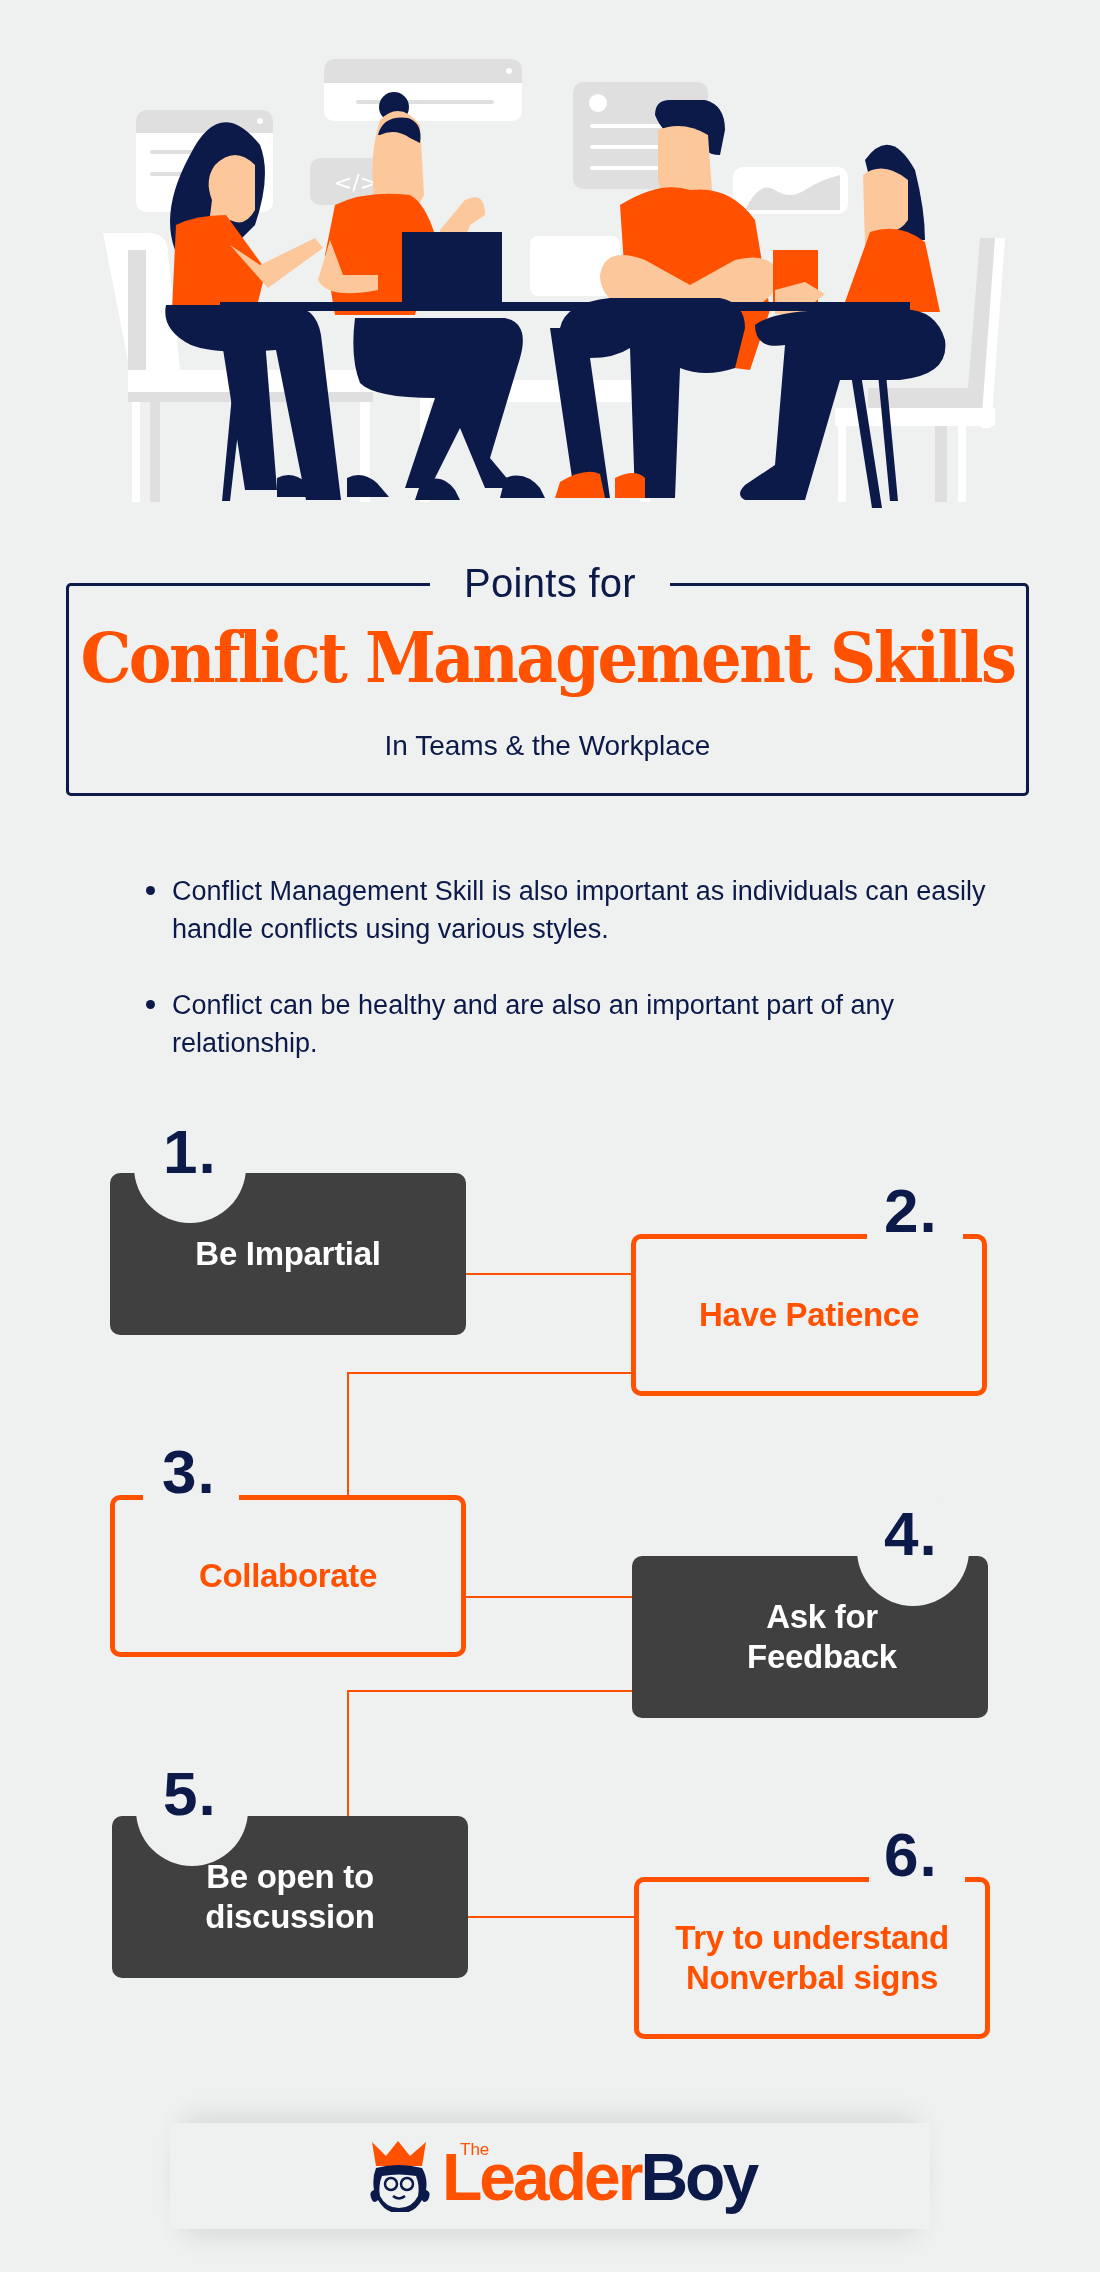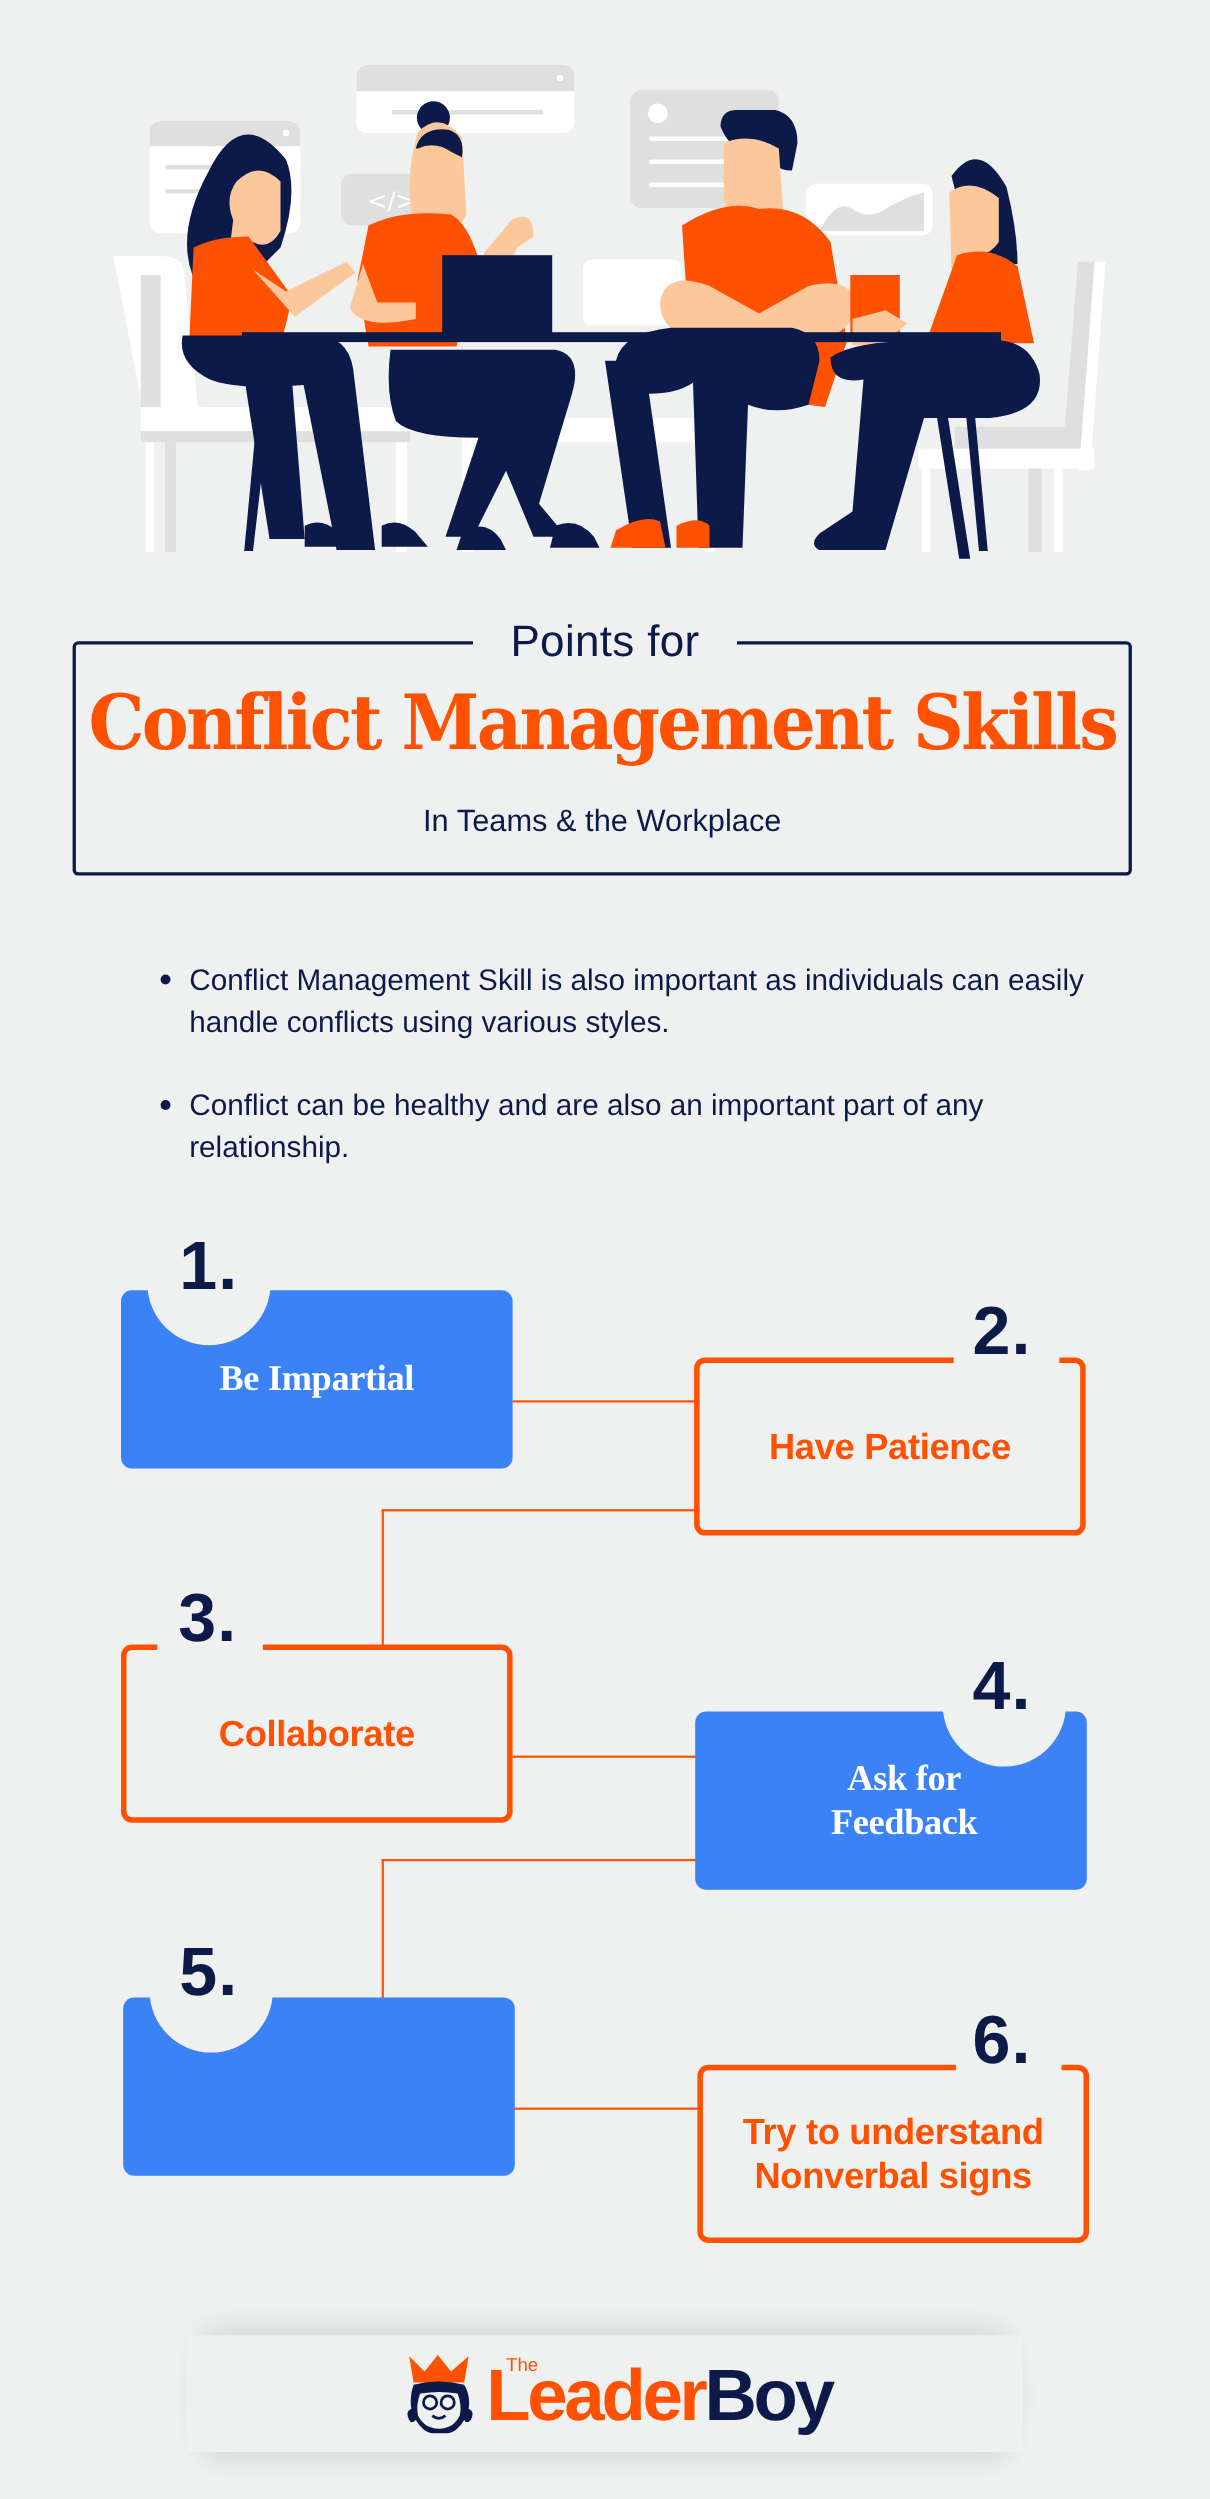--- a/index.html
+++ b/index.html
@@ -46,21 +46,21 @@
     background: #0c1a4a;
   }
 
   
   .step {
     position: absolute; width: 356px; height: 162px; box-sizing: border-box;
     border-radius: 10px; display: flex; align-items: center; justify-content: center;
     text-align: center; font-weight: bold; font-size: 33px; line-height: 40px;
     padding: 0 20px;
   }
-  .step.filled { background: #3b82f6; color: #ffffff; font-family: Liberation Serif, serif; }
+  .step.filled { background: #404040; color: #ffffff; }
   .step.outlined { border: 5px solid #ff5100; color: #ff5100; background: transparent; }
   .step .label { position: relative; z-index: 2; letter-spacing: -0.3px; }
   .notch {
     position: absolute; width: 112px; height: 112px; border-radius: 50%;
     background: #eff0f0; top: -62px; z-index: 1;
   }
   .gap {
     position: absolute; width: 96px; height: 10px; background: #eff0f0; top: -7px; z-index: 1;
   }
   .step-num {
@@ -233,20 +233,21 @@
 <div class="step-num" style="left:162px; top:1441px;">3.</div>
 
 <div class="step filled" style="left:632px; top:1556px;">
   <div class="notch" style="left:225px;"></div>
   <span class="label" style="display:block; width:150px;margin-left:24px;">Ask for Feedback</span>
 </div>
 <div class="step-num" style="left:884px; top:1503px;">4.</div>
 
 <div class="step filled" style="left:112px; top:1816px;">
   <div class="notch" style="left:24px;"></div>
+  <span class="label" style="display:block; width:200px;">Be open to discussion</span>
 </div>
 <div class="step-num" style="left:163px; top:1763px;">5.</div>
 
 <div class="step outlined" style="left:634px; top:1877px;">
   <div class="gap" style="left:230px;"></div>
   <span class="label" style="display:block; width:280px;">Try to understand Nonverbal signs</span>
 </div>
 <div class="step-num" style="left:884px; top:1824px;">6.</div>
 
 <div id="footer-band"></div>

